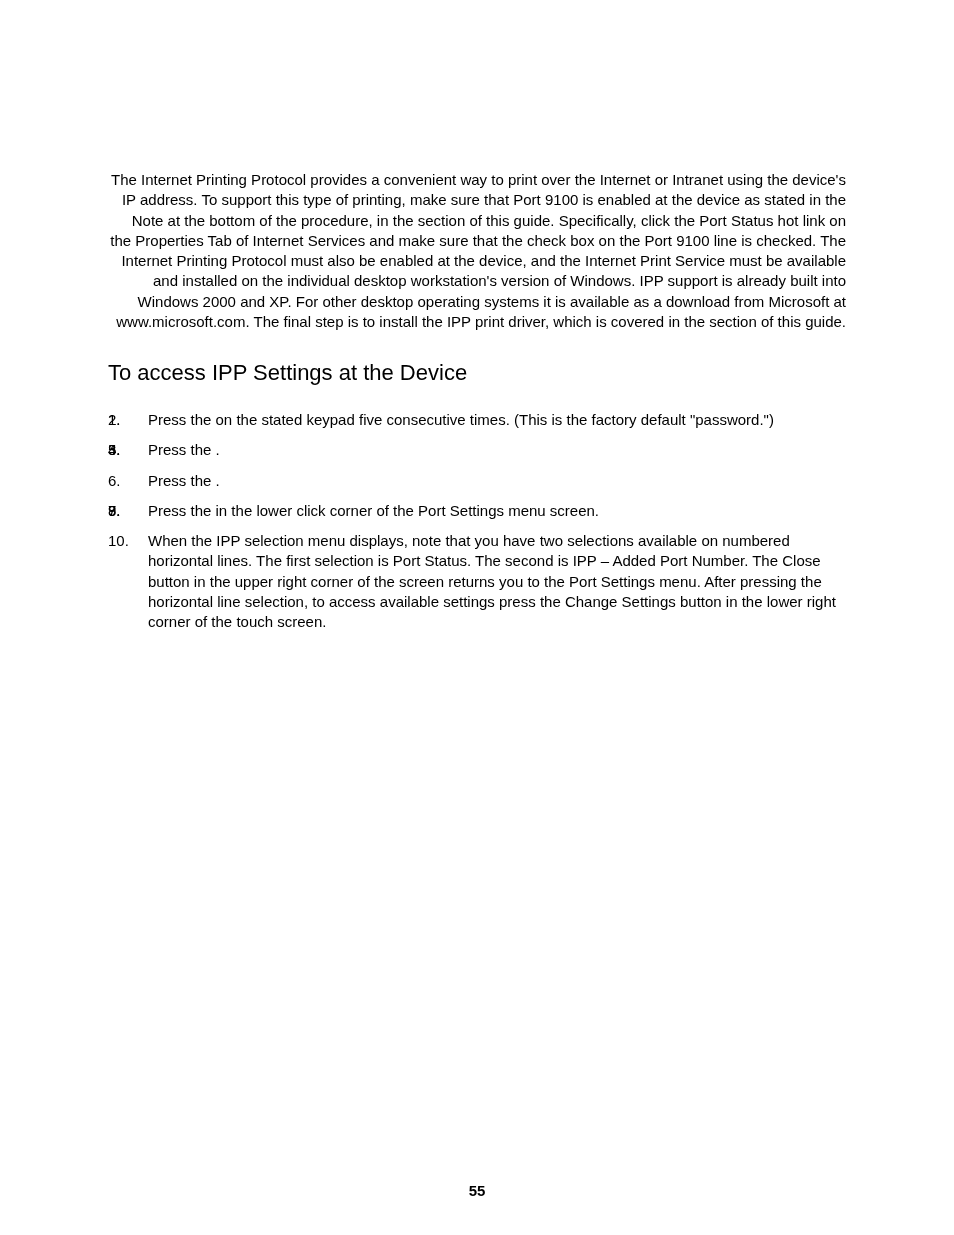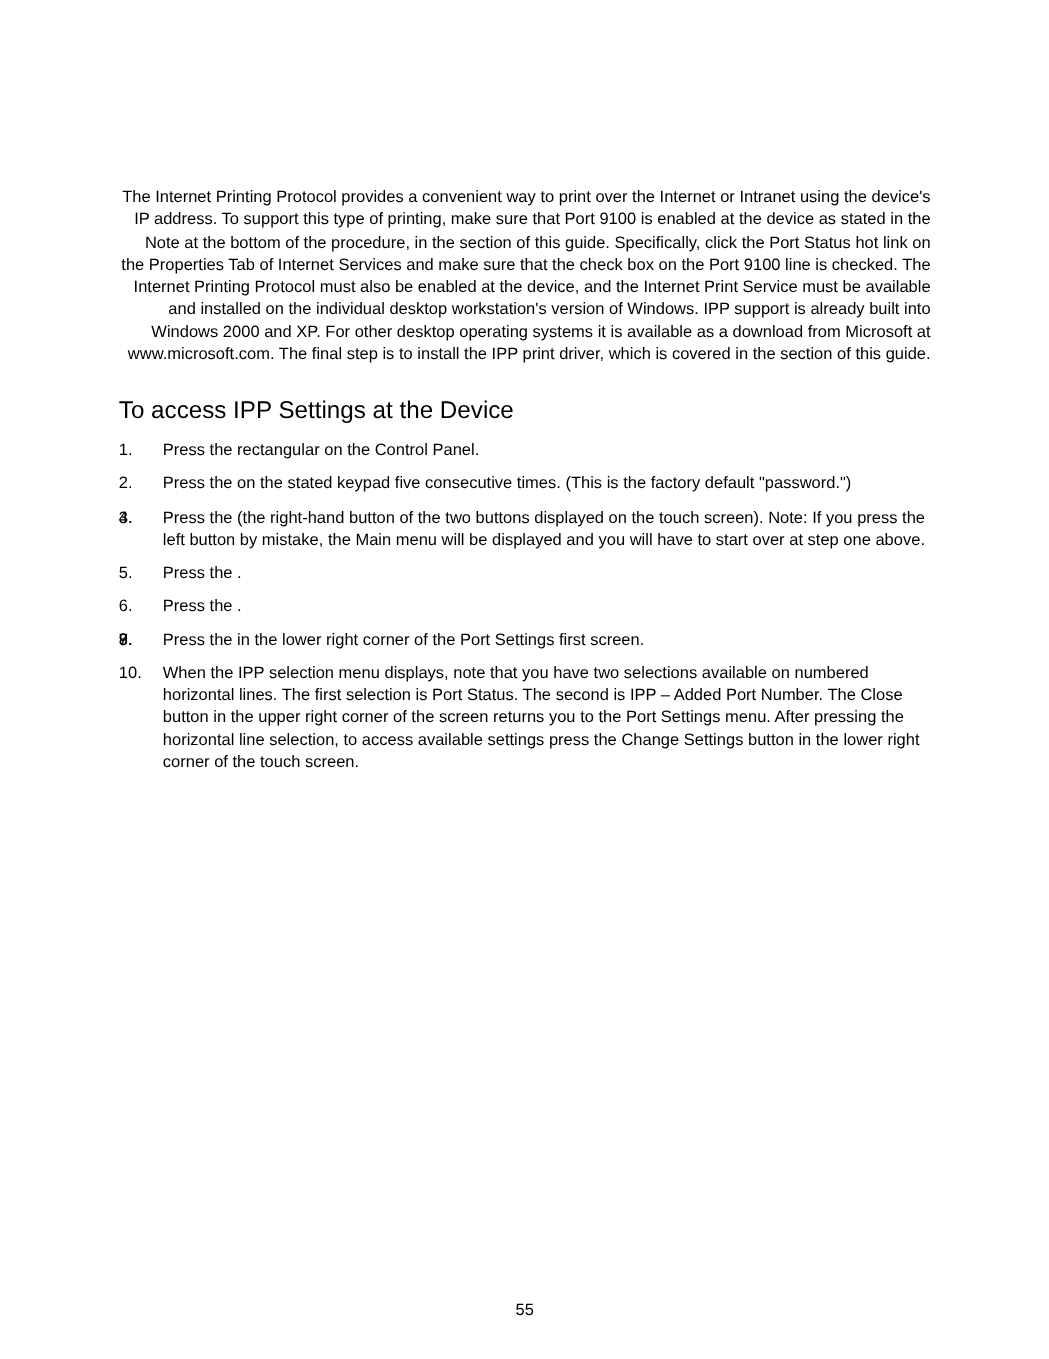--- a/index.html
+++ b/index.html
@@ -18,21 +18,21 @@
     }
     .intro-paragraph {
       font-size: 15px;
       line-height: 1.35;
       margin-bottom: 28px;
       text-align: right;
     }
     .section-heading {
       font-size: 22px;
       font-weight: normal;
-      margin-bottom: 14px;
+      margin-bottom: 24px;
     }
     ol.steps {
       list-style: none;
       padding-left: 0;
     }
     ol.steps li {
       font-size: 15px;
       line-height: 1.35;
       margin-bottom: 10px;
       padding-left: 40px;
@@ -44,35 +44,36 @@
       top: 0;
       width: 30px;
       text-align: left;
     }
     .page-number {
       position: absolute;
       bottom: 36px;
       left: 50%;
       transform: translateX(-50%);
       font-size: 15px;
+      font-weight: bold;
     }
   </style>
 </head>
 <body>
 
 <p class="intro-paragraph">The Internet Printing Protocol provides a convenient way to print over the Internet or Intranet using the device's IP address.  To support this type of printing, make sure that Port 9100 is enabled at the device as stated in the Note at the bottom of the                                       procedure, in the                                      section of this guide.  Specifically, click the Port Status hot link on the Properties Tab of Internet Services and make sure that the check box on the Port 9100 line is checked.  The Internet Printing Protocol must also be enabled at the device, and the Internet Print Service must be available and installed on the individual desktop workstation's version of Windows.  IPP support is already built into Windows 2000 and XP.  For other desktop operating systems it is available as a download from Microsoft at www.microsoft.com.  The final step is to install the IPP print driver, which is covered in the                           section of this guide.</p>
 
 <h2 class="section-heading">To access IPP Settings at the Device</h2>
 
 <ol class="steps">
-  <li><span class="num">1.</span><span>Press the rectangular                                     on the Control Panel.</span></li>
+  <li><span class="num">1.</span></li>
   <li><span class="num">2.</span><span>Press the               on the stated keypad five consecutive times.  (This is the factory default "password.")</span></li>
   <li><span class="num">3.</span></li>
-  <li><span class="num">4.</span><span>Press the                                              (the right-hand button of the two buttons displayed on the touch screen).  Note:  If you press the left button by mistake, the Main menu will be displayed and you will have to start over at step one above.</span></li>
+  <li><span class="num">4.</span></li>
   <li><span class="num">5.</span><span>Press the                                              .</span></li>
   <li><span class="num">6.</span><span>Press the                                             .</span></li>
   <li><span class="num">7.</span></li>
   <li><span class="num">8.</span></li>
-  <li><span class="num">9.</span><span>Press the                                              in the lower right corner of the Port Settings first screen.</span></li>
+  <li><span class="num">9.</span><span>Press the                                              in the lower click corner of the Port Settings menu screen.</span></li>
   <li><span class="num">10.</span><span>When the IPP selection menu displays, note that you have two selections available on numbered horizontal lines.  The first selection is Port Status.  The second is IPP – Added Port Number.  The Close button in the upper right corner of the screen returns you to the Port Settings menu.  After pressing the horizontal line selection, to access available settings press the Change Settings button in the lower right corner of the touch screen.</span></li>
 </ol>
 
 <div class="page-number">55</div>
 
 </body></html>

